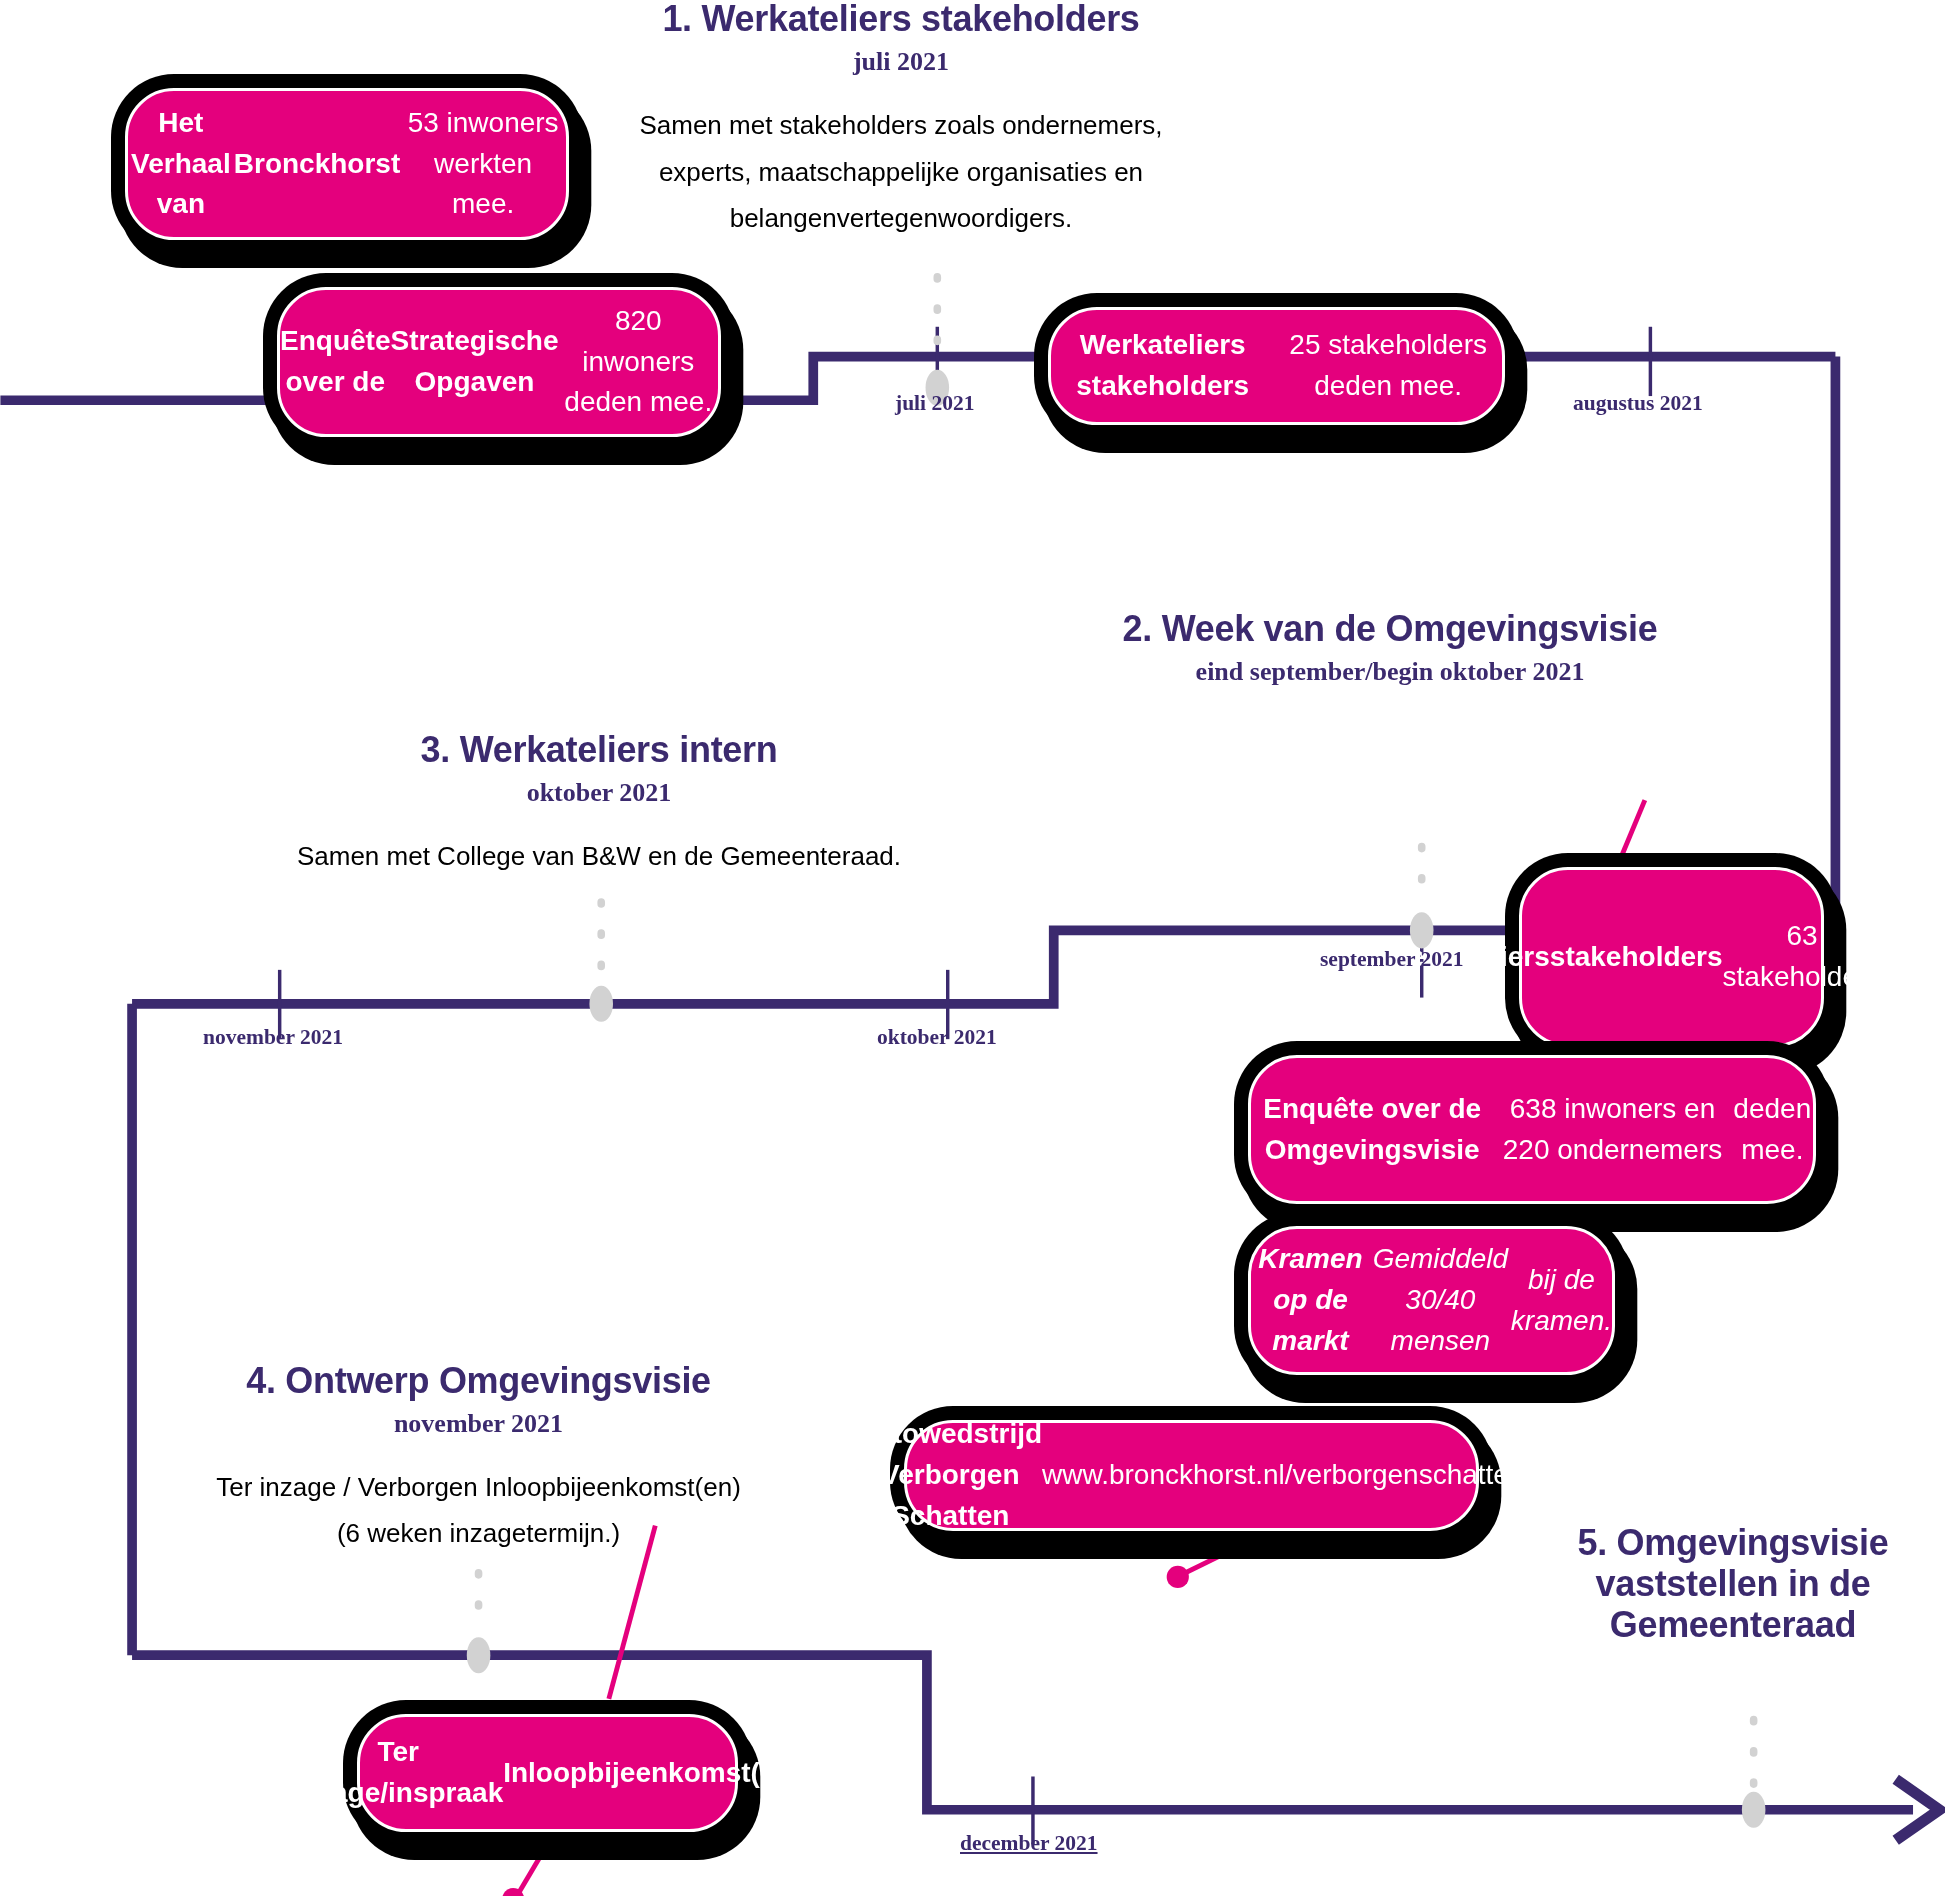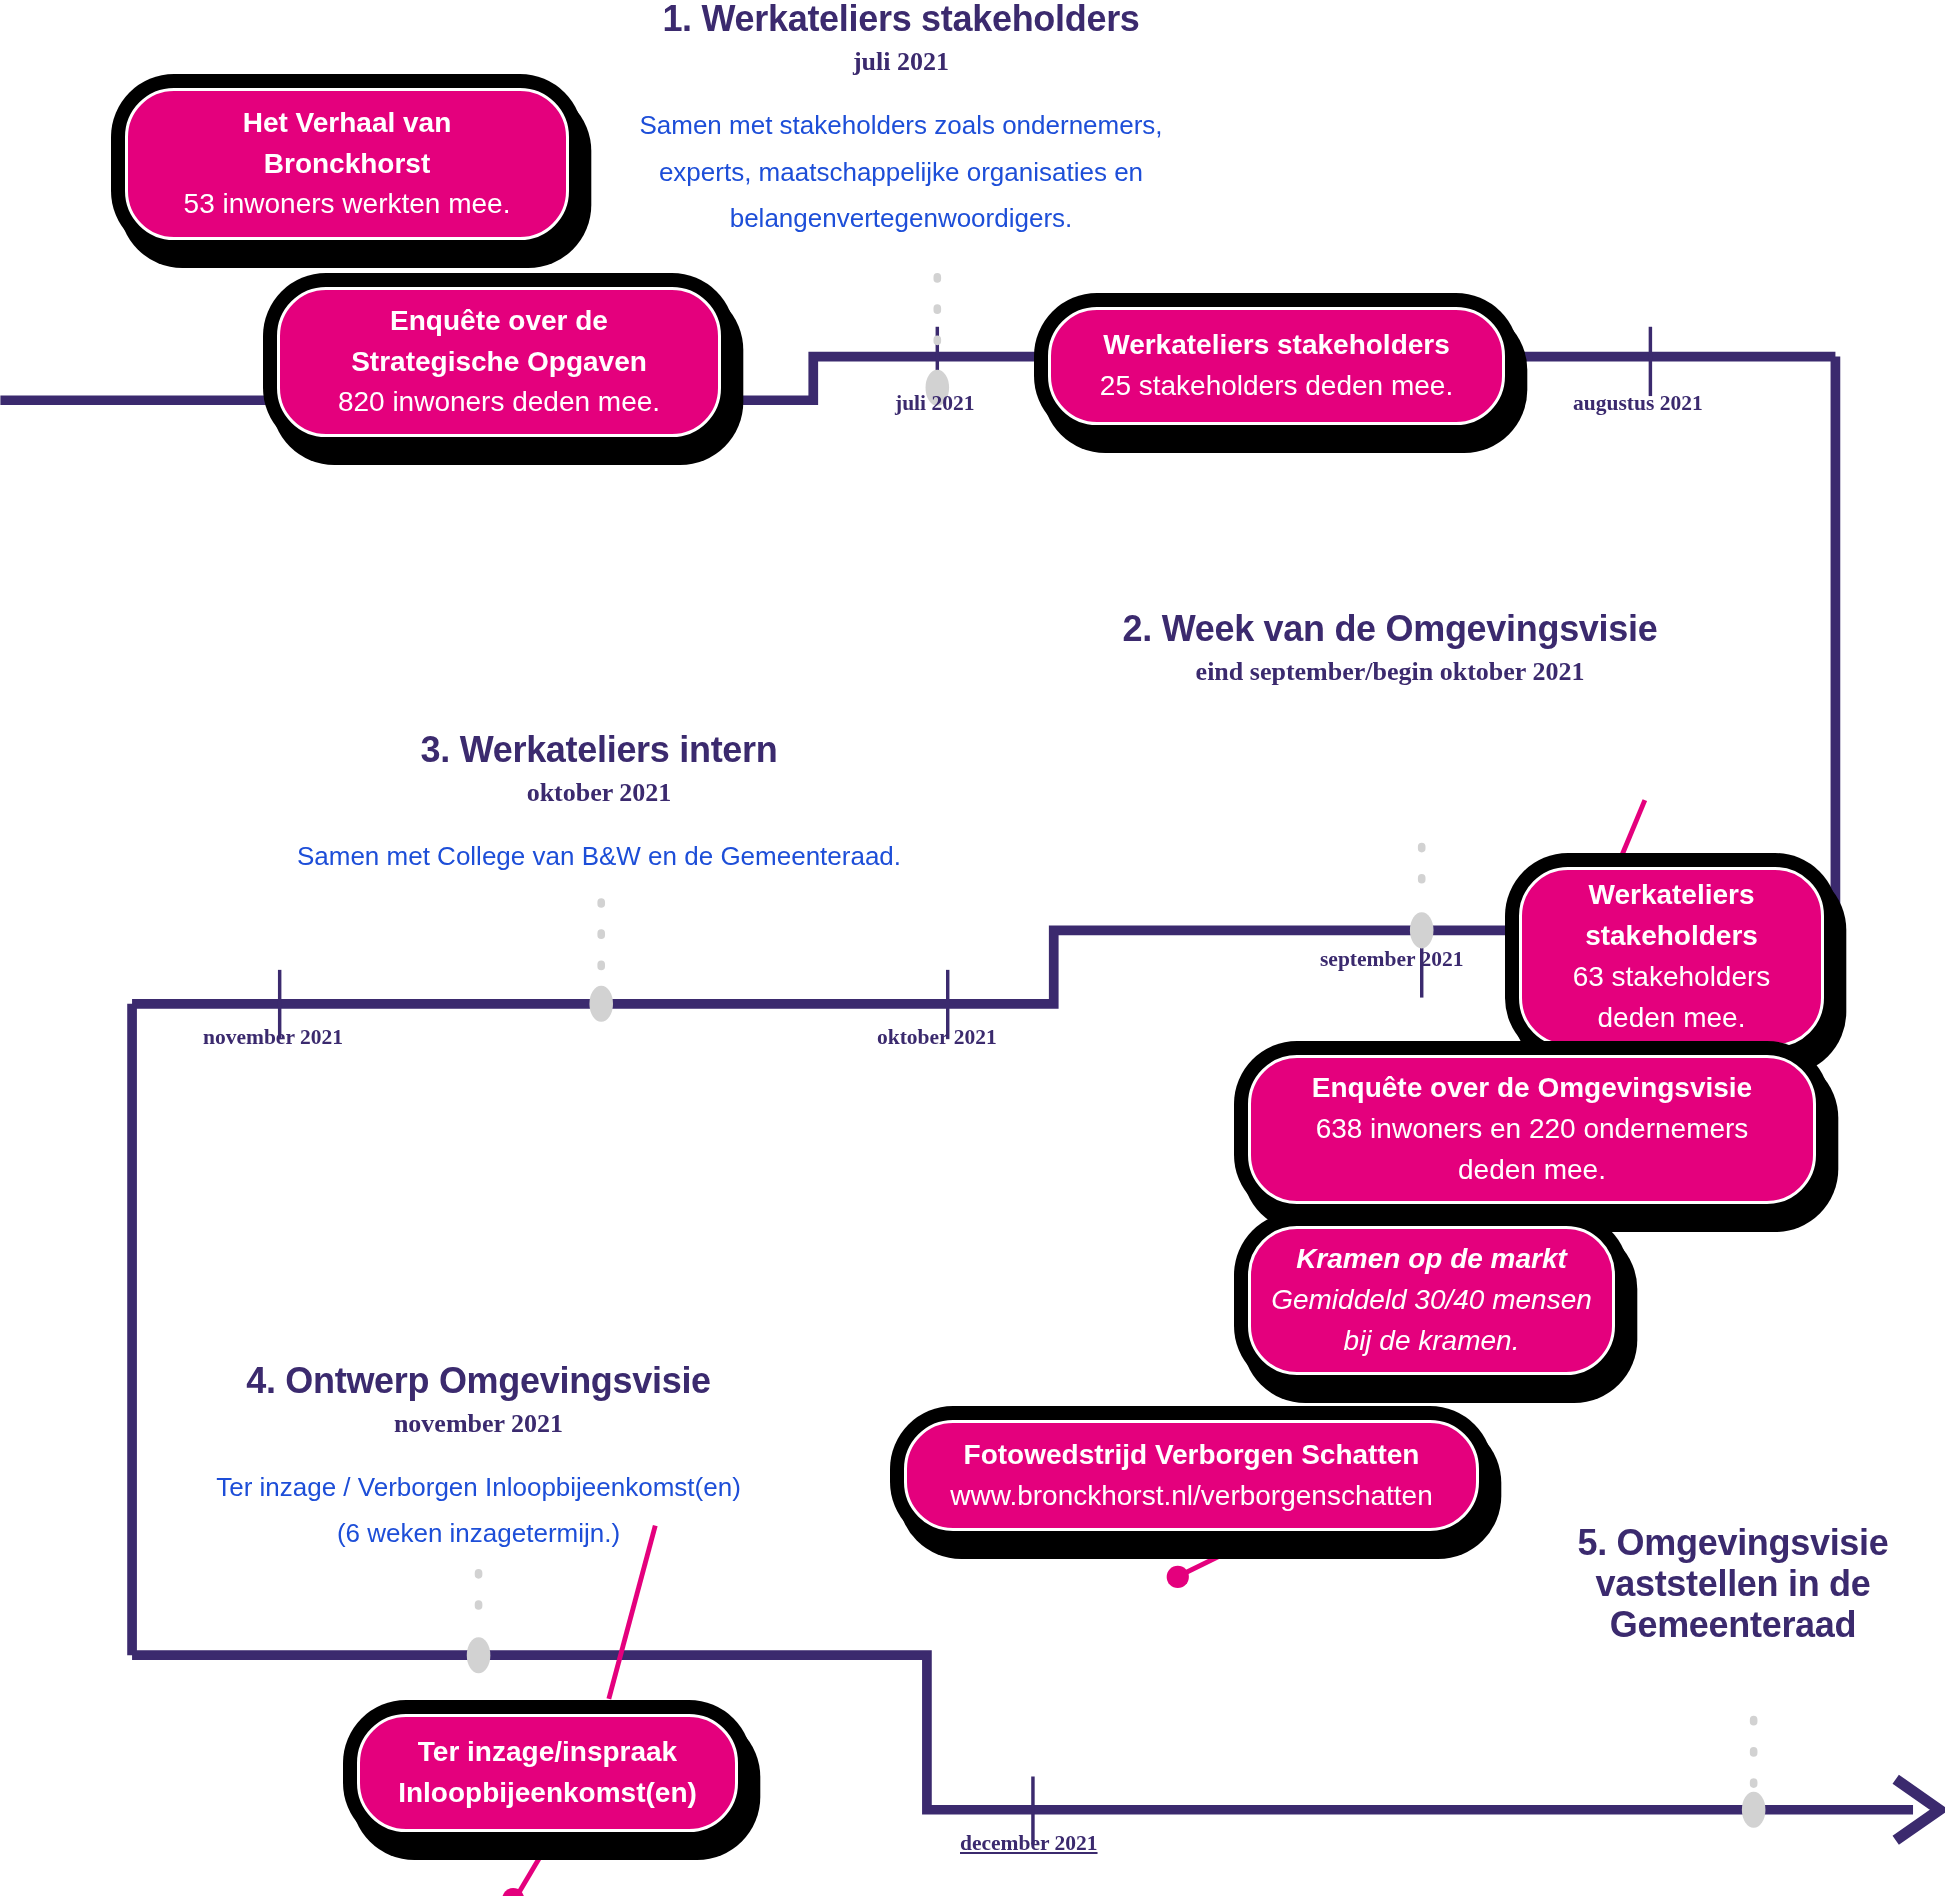--- a/index.html
+++ b/index.html
@@ -16,31 +16,31 @@
   .sec-title{
     color:#3B2A6E;font-weight:bold;font-size:36px;line-height:1.14;
     letter-spacing:-0.3px;white-space:nowrap;
   }
   .sec-title.wrap{white-space:normal;}
   .sec-date{
     color:#3B2A6E;font-family:"Liberation Serif", serif;font-weight:bold;
     font-size:26px;line-height:1.25;margin-top:7px;white-space:nowrap;
   }
   .sec-desc{
-    color:#1d4ed8;font-size:26px;line-height:1.78;margin-top:23.6px;
+    color:#000000;font-size:26px;line-height:1.78;margin-top:23.6px;
   }
 
   
   .pill{
     position:absolute;
     background:#E4007D;
     border:3.5px solid #ffffff;
     border-radius:49px;
     box-sizing:border-box;
-    display:flex;flex-direction:column;align-items:center;justify-content:center;
+    display:flex;align-items:center;justify-content:center;
     color:#ffffff;
     text-align:center;
     box-shadow:
        0 0 0 14px #000000,
        8.3px 14px 0 14px #000000;
     z-index:8;
   }
   .pill .l1{font-weight:bold;font-size:28px;line-height:1.46;}
   .pill .l2{font-weight:normal;font-size:28px;line-height:1.46;}
 

